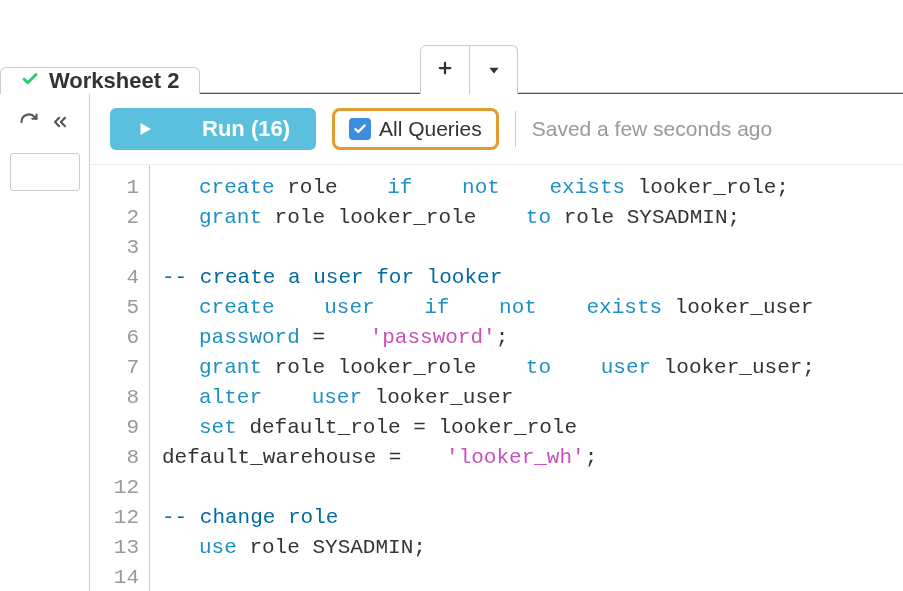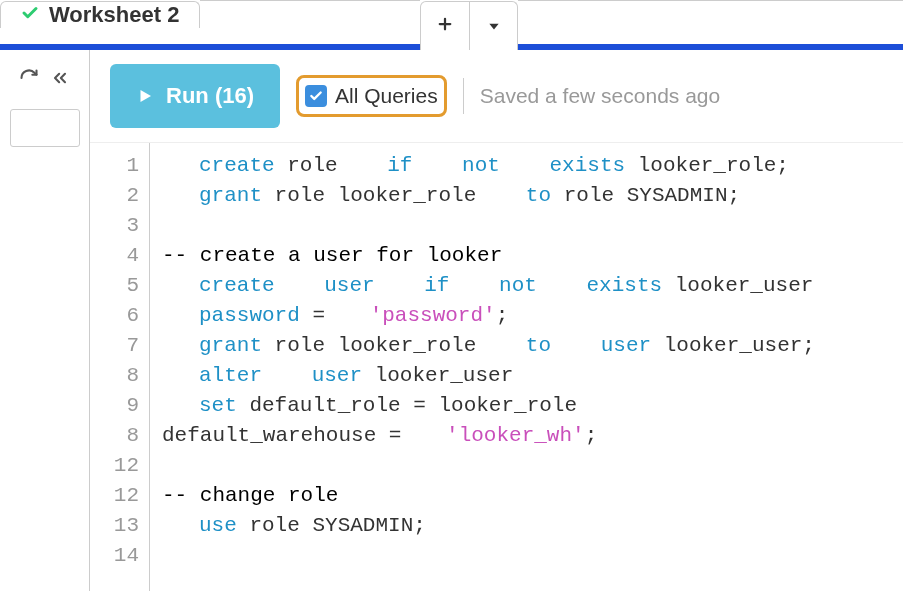--- a/index.html
+++ b/index.html
@@ -4,23 +4,24 @@
   <style>
     * { box-sizing: border-box; margin: 0; padding: 0; }
     body {
       font-family: -apple-system, BlinkMacSystemFont, "Helvetica Neue", Arial, sans-serif;
       background: #fff;
       color: #333;
       font-size: 14px;
     }
     .tabs {
       display: flex;
-      align-items: flex-start;
+      align-items: flex-end;
       height: 50px;
-      border-bottom: 6px solid #1d4ed8;
+      border-bottom: 1px solid #1d4ed8;
+      margin-top: 44px;
     }
     .tab {
       display: flex;
       align-items: center;
       padding: 0 20px;
       border: 1px solid #ccc;
       border-bottom: none;
       border-top-left-radius: 6px;
       border-top-right-radius: 6px;
       background: #fff;
@@ -102,35 +103,36 @@
       padding: 14px 20px;
       gap: 16px;
     }
     .run-btn {
       display: flex;
       align-items: center;
       background: #5bc0de;
       color: #fff;
       border: none;
       border-radius: 6px;
-      padding: 19px 26px;
+      padding: 8px 26px;
       font-size: 22px;
       font-weight: 700;
       cursor: pointer;
+      gap: 36px;
     }
     .run-btn .play {
       margin-right: 12px;
       display: inline-flex;
     }
     .all-queries-wrap {
       display: flex;
       align-items: center;
       border: 3px solid #e39b2e;
       border-radius: 8px;
-      padding: 6px 6px;
+      padding: 6px 14px;
       cursor: pointer;
       gap: 8px;
     }
     .checkbox {
       width: 22px;
       height: 22px;
       border: 2px solid #3b8ede;
       border-radius: 4px;
       background: #3b8ede;
       display: flex;
@@ -170,21 +172,21 @@
       user-select: none;
       border-right: 1px solid #ccc;
     }
     .code {
       flex: 1;
       padding: 8px 0 8px 12px;
       white-space: pre;
       overflow: hidden;
     }
     .kw { color: #1e90c6; margin-left: 37px; }
-    .com { color: #000000; }
+    .com { color: #0369a1; }
     .str { color: #c94fbb; margin-left: 32px; }
   </style>
 </head>
 <body>
 
 <div class="tabs">
   <div class="tab">
     <span class="tab-check">
       <svg width="18" height="18" viewBox="0 0 24 24" fill="none" stroke="#2ecc71" stroke-width="4" stroke-linecap="round" stroke-linejoin="round">
           <polyline points="20 6 9 17 4 12"></polyline>

